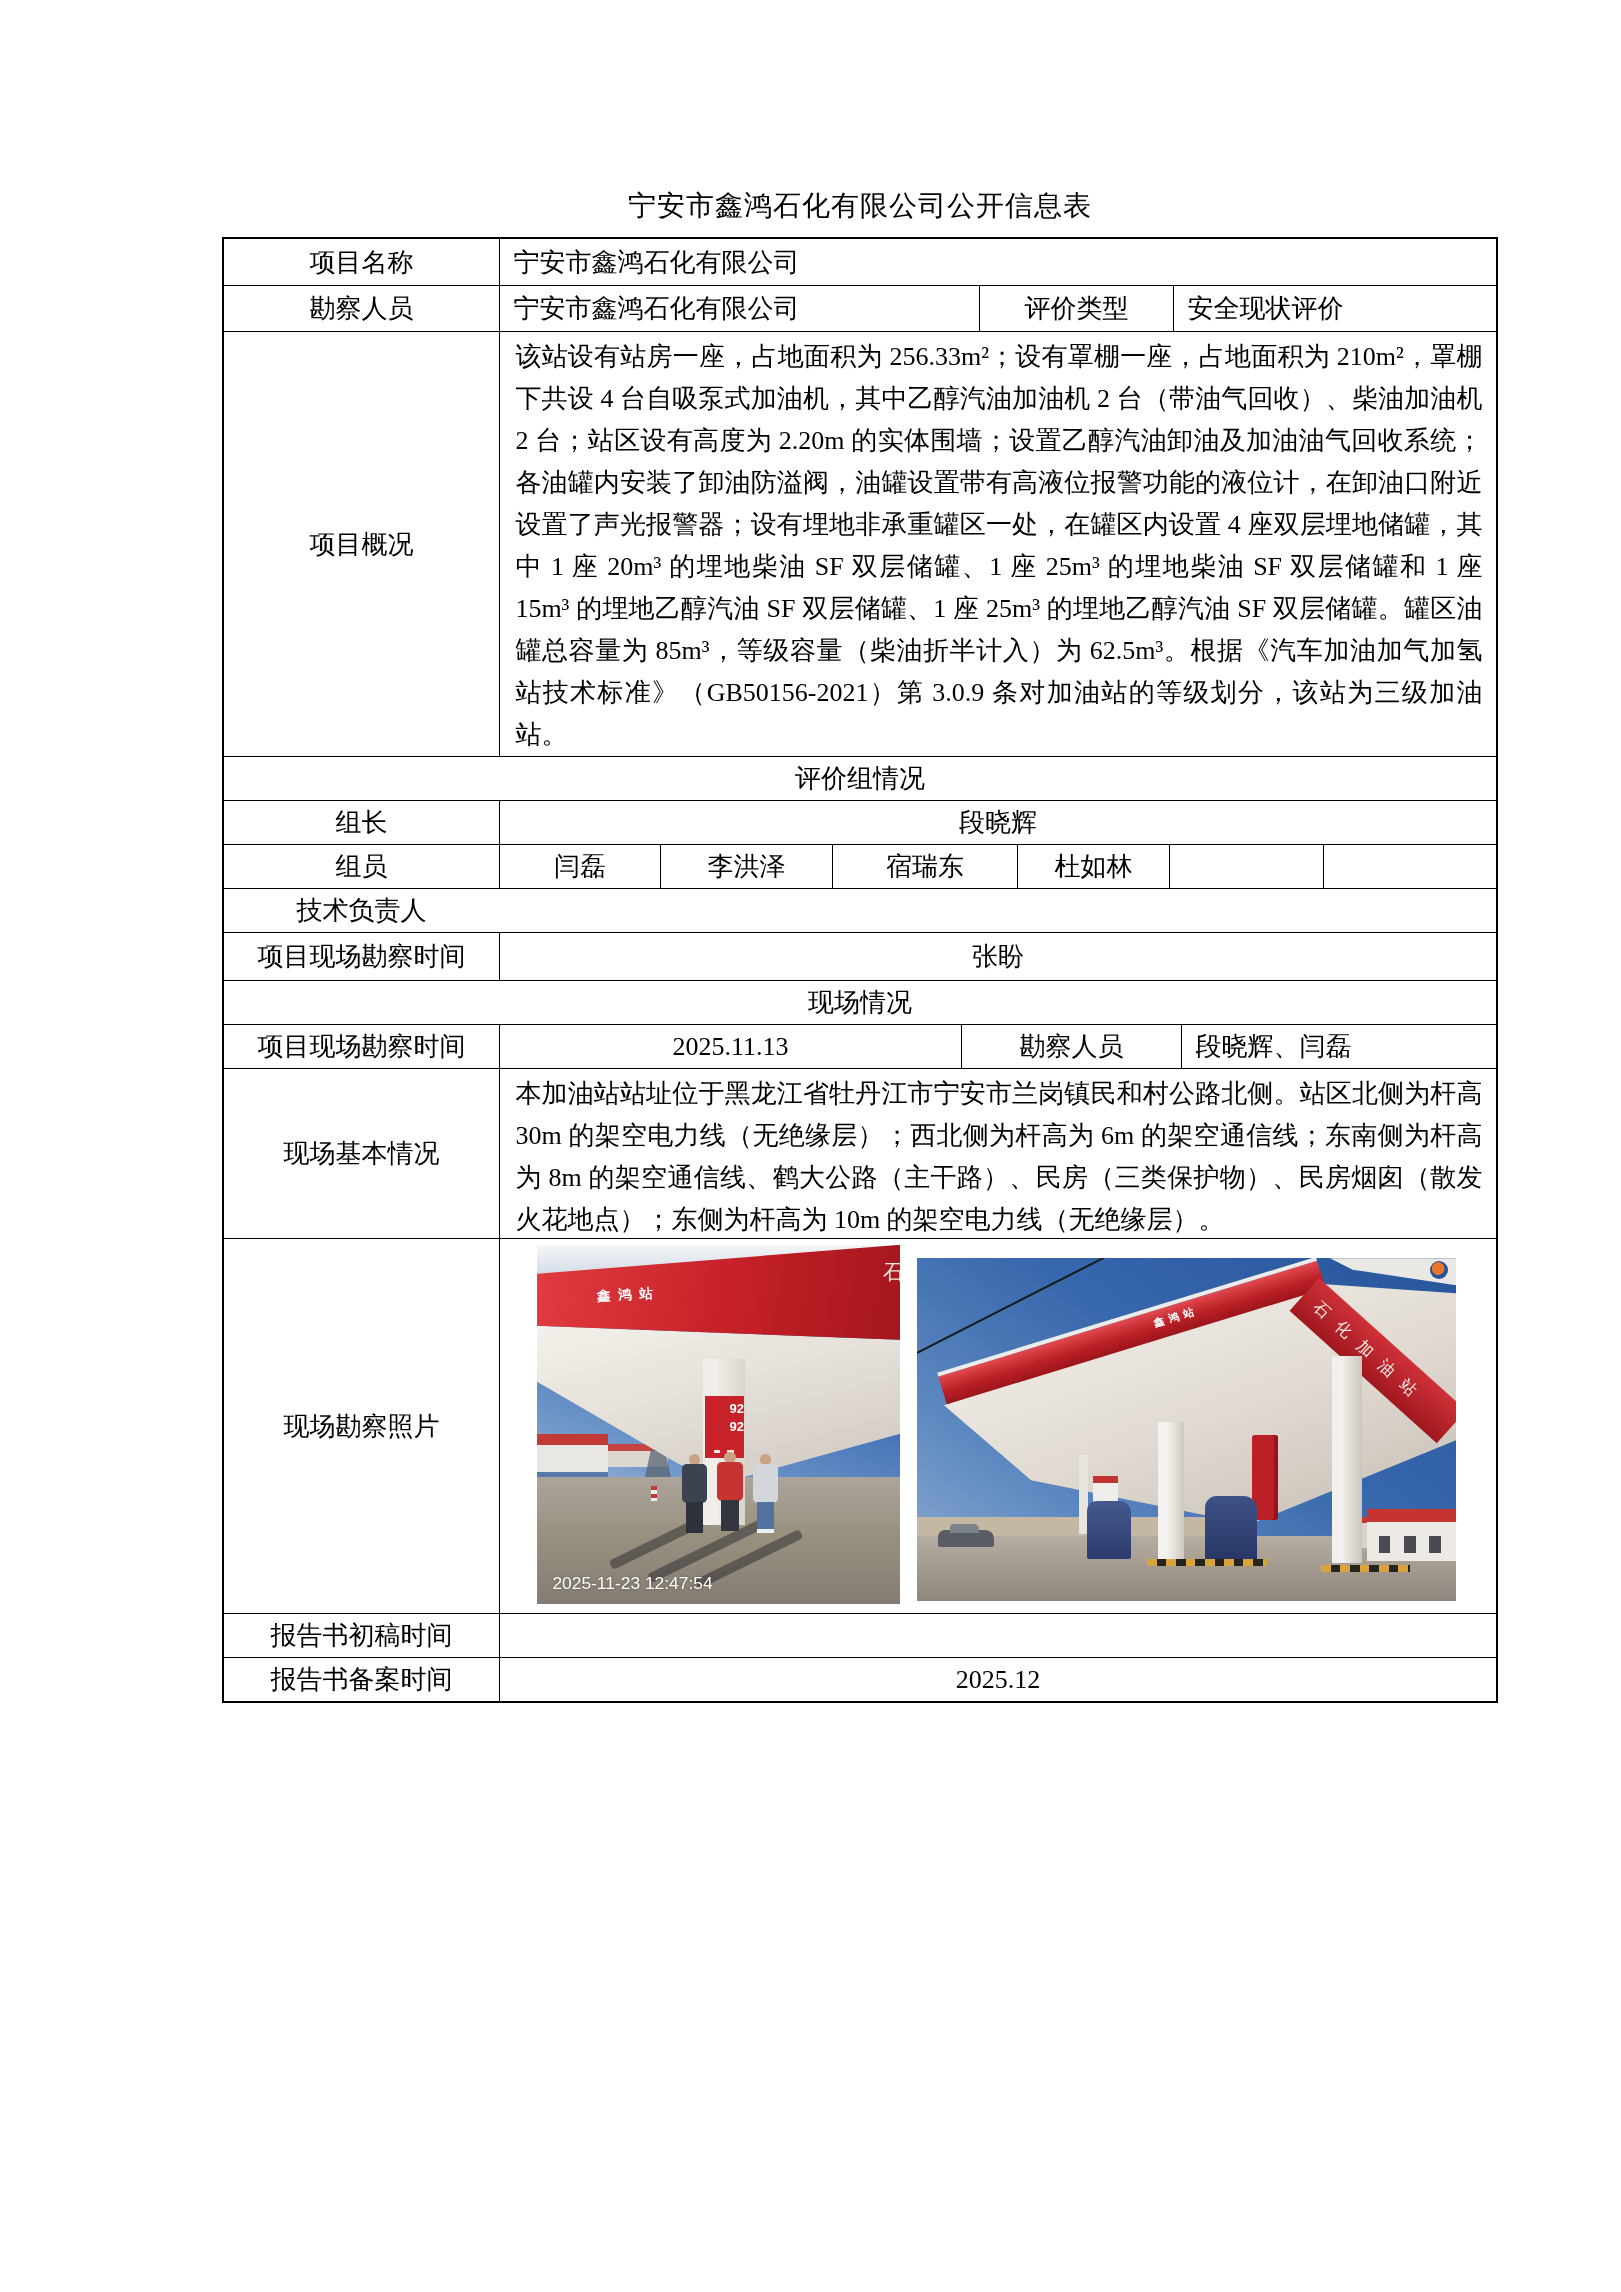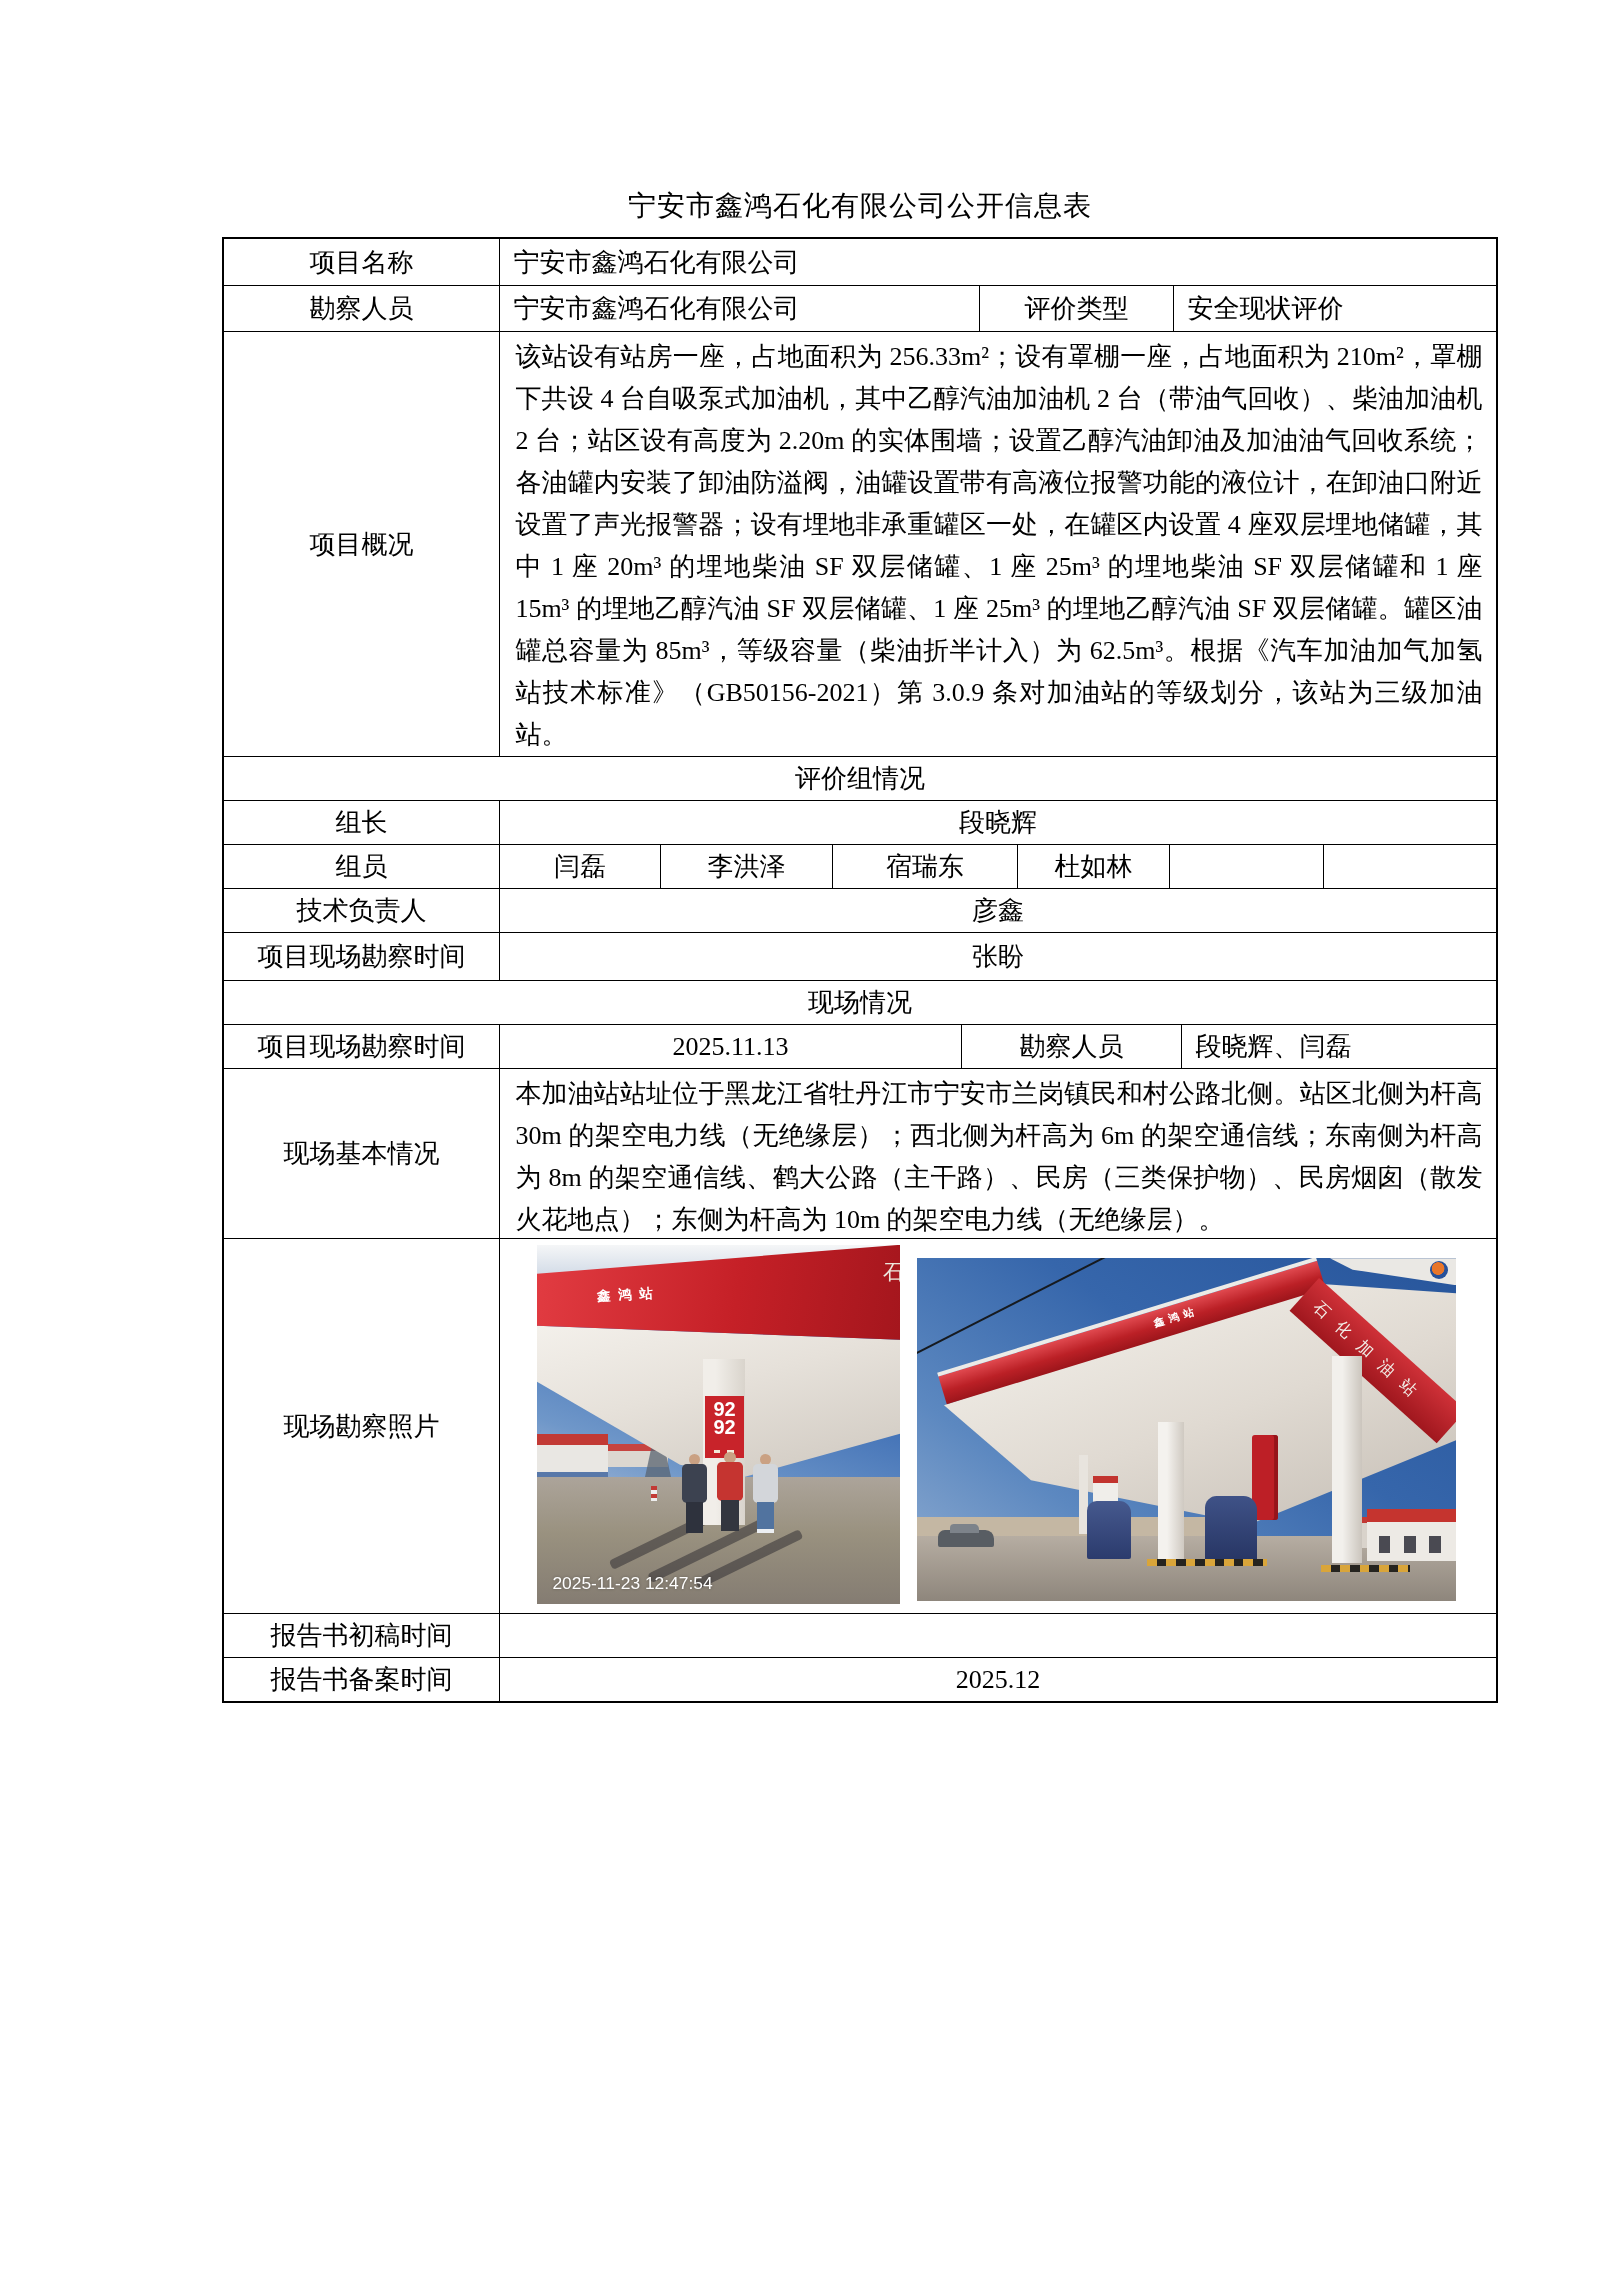--- a/index.html
+++ b/index.html
@@ -52,22 +52,22 @@
     clip-path:polygon(0 29px,100% 0,100% 95px,0 81px);
     background:linear-gradient(100deg,#e23c42 0%,#c52027 55%,#a4161d 100%); }
   .lp-sign { left:60px; top:41px; color:#fff; font-size:13.5px; letter-spacing:7.7px; transform:rotate(-3deg); font-weight:bold; }
   .lp-edgeglyph { right:-3.9px; top:13.5px; color:#ece7dd; font-size:21px; }
   .lp-shadow { height:9.7px; background:rgba(42,40,46,.5); border-radius:3.9px; transform:rotate(-26deg); }
   .lp-sh1 { left:68px;  top:290px; width:116px; }
   .lp-sh2 { left:106px; top:301px; width:126px; }
   .lp-sh3 { left:154px; top:309px; width:116px; }
   .lp-pillar { left:166px; top:114px; width:42px; height:166px; background:linear-gradient(90deg,#f1eee9 30%,#d9d4cc); }
   .lp-pillarsign { left:168px; top:151px; width:39px; height:62px; background:#c8232a; color:#fff;
-    font-family:"Liberation Sans",sans-serif; font-weight:bold; font-size:20px; line-height:18.3px;
-    text-align:center; padding-top:3.9px; display:block; }
+    font-family:"Liberation Sans",sans-serif; font-weight:bold; font-size:13px; line-height:18.3px;
+    text-align:right; padding-top:3.9px; display:block; }
   .lp-mark { bottom:4.8px; width:6.8px; height:2.9px; background:#f2e9d8; }
   .lp-mark.m1 { left:8.7px; } .lp-mark.m2 { left:22px; }
   .lp-bollard { top:241px; width:5.8px; height:15.4px; background:repeating-linear-gradient(180deg,#c23a35 0 3.9px,#eee 3.9px 7.7px); }
   .lp-b1 { left:114px; } .lp-b2 { left:232px; }
   .person { display:block; }
   .person .head { left:50%; margin-left:-5.8px; top:0; width:11.6px; height:11.6px; border-radius:50%; background:#caa183; }
   .person .torso { left:0; top:10.6px; width:100%; height:39px; border-radius:4.8px; }
   .person .legs { left:3.9px; top:48px; width:calc(100% - 7.7px); height:31px; }
   .p1 { left:145px; top:209px; width:25px; height:81px; }
   .p1 .torso { background:#3c4250; } .p1 .legs { background:#2e323d; }
@@ -151,21 +151,20 @@
       <div class="cell" style="flex:0 0 161px">闫磊</div>
       <div class="cell" style="flex:0 0 172px">李洪泽</div>
       <div class="cell" style="flex:0 0 185px">宿瑞东</div>
       <div class="cell" style="flex:0 0 152px">杜如林</div>
       <div class="cell" style="flex:0 0 154px"></div>
       <div class="cell grow"></div>
     </div>
 
     <div class="row h46">
       <div class="cell w-label">技术负责人</div>
-      <div class="cell grow">彦鑫</div>
     </div>
 
     <div class="row h50">
       <div class="cell w-label">项目现场勘察时间</div>
       <div class="cell grow">张盼</div>
     </div>
 
     <div class="row h46">
       <div class="cell grow hdr">现场情况</div>
     </div>

